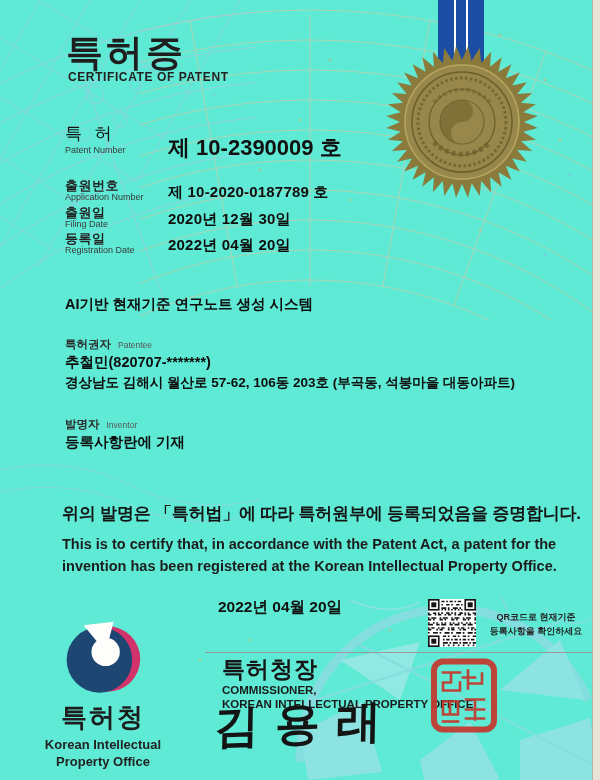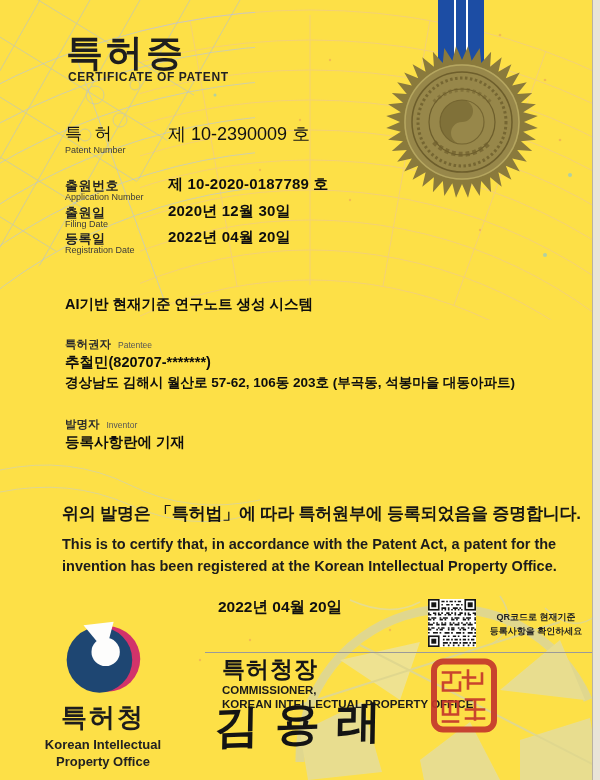--- a/index.html
+++ b/index.html
@@ -1,35 +1,35 @@
 <!DOCTYPE html>
 <html><head>
 <meta charset="utf-8">
 <style>
   html,body{margin:0;padding:0;background:#ffffff;}
   .page{
     position:relative;width:600px;height:780px;overflow:hidden;
-    background:#fde047;
+    background:#5eead4;
     font-family:"Liberation Sans",sans-serif;
     color:#111;
   }
   .abs{position:absolute;}
   
   .title-ko{left:66px;top:28px;font-size:37px;font-weight:800;letter-spacing:3px;color:#1e1e1e;}
   .title-en{left:68px;top:70px;font-size:12px;font-weight:700;letter-spacing:.6px;color:#222;}
   
   .ribbon{left:438px;top:0;width:46px;height:78px;
     background:linear-gradient(90deg,#1c4da4 0 35%,#fff 35% 40%,#1c4da4 40% 61%,#fff 61% 66%,#1c4da4 66% 100%);}
   .gold-seal{left:386px;top:46px;width:152px;height:152px;}
   
   .lbl-ko{font-size:13px;font-weight:700;color:#222;letter-spacing:.5px;}
   .lbl-en{font-size:9px;color:#3a3a3a;}
-  .val{font-size:15px;font-weight:700;color:#0e0e0e;letter-spacing:.2px;}
+  .val{font-size:15px;font-weight:700;color:#0e0e0e;letter-spacing:.2px;margin-top:8px;}
   .big-lbl{font-size:17px;font-weight:400;letter-spacing:4px;}
-  .big-val{font-size:18px;font-weight:400;}
+  .big-val{font-size:22px;font-weight:700;margin-top:11px;}
   .sec-lbl{font-size:11.5px;color:#2b2b2b;font-weight:600;}
   .sec-lbl .en{font-size:8.5px;color:#555;font-weight:400;margin-left:7px;}
   .sec-val{font-size:14.5px;font-weight:700;color:#0e0e0e;}
   
   .cert-ko{left:62px;top:502px;width:530px;font-size:17px;font-weight:800;color:#141414;letter-spacing:-.2px;}
   .cert-en{left:62px;top:534px;width:535px;font-size:14.5px;font-weight:700;color:#1c1c1c;line-height:1.5;}
   
   .issue-date{left:218px;top:597px;font-size:15.5px;font-weight:600;color:#111;}
   .qr{left:428px;top:599px;width:48px;height:48px;}
   .qr-caption{left:479px;top:611px;width:114px;font-size:9px;font-weight:700;color:#222;line-height:1.55;text-align:center;}

